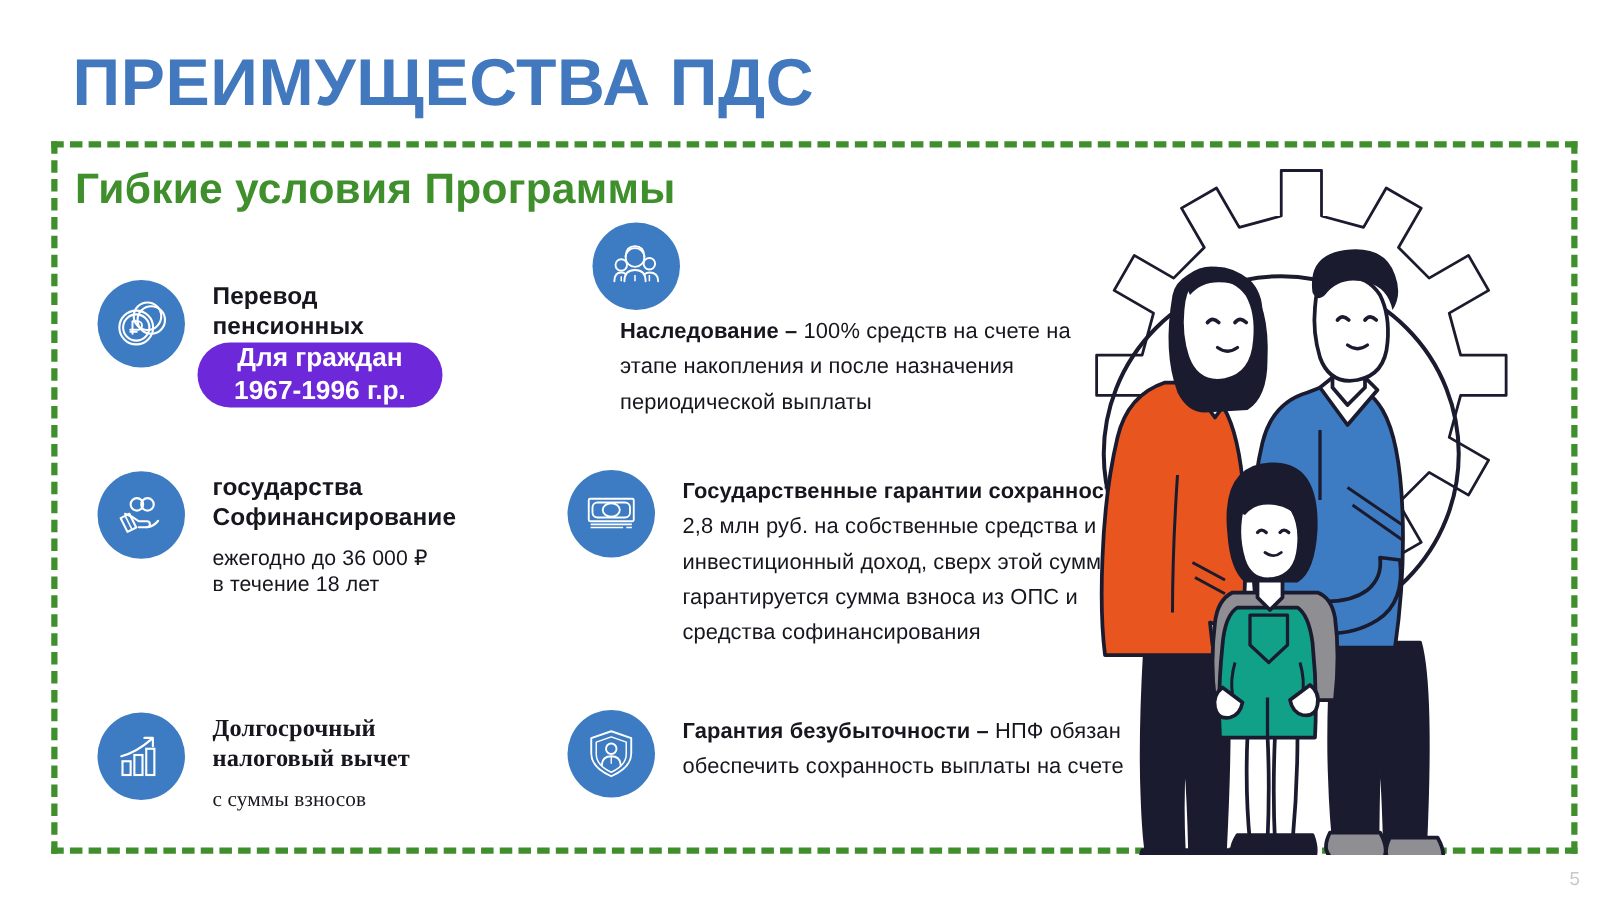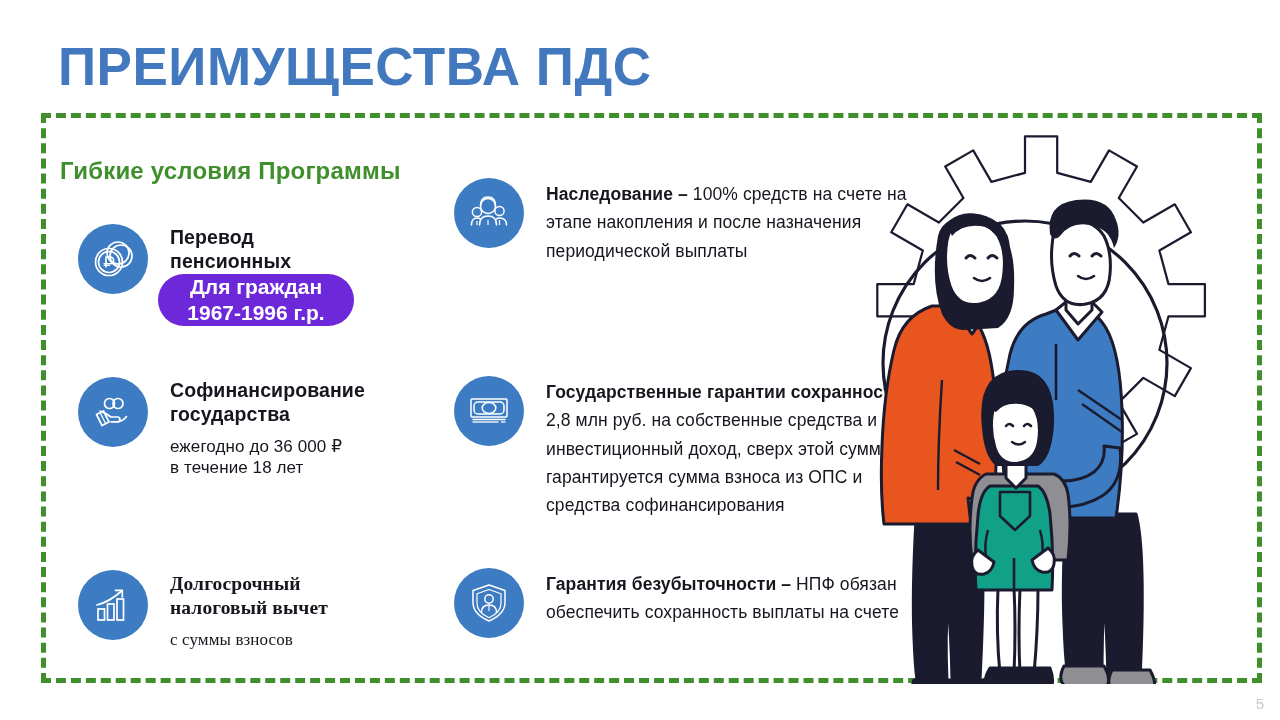--- a/index.html
+++ b/index.html
@@ -32,26 +32,25 @@
     width:1221px; height:570px;
     border:5px dashed #3f8f2c;
     box-sizing:border-box;
     background:transparent;
   }
 
   
   .section-heading{
     position:absolute;
     left:60px; top:132px;
-    font-size:24px;
+    font-size:34px;
     font-weight:bold;
     color:#3f8f2c;
     white-space:nowrap;
     letter-spacing:0.2px;
-    margin-top:25px;
   }
 
   
   .feature{position:absolute;display:flex;align-items:flex-start;}
   .icon-circle{
     width:70px;height:70px;border-radius:50%;
     background:#3d7cc2;
     flex:0 0 70px;
     display:flex;align-items:center;justify-content:center;
     box-sizing:border-box;
@@ -71,21 +70,21 @@
     font-size:17.5px;color:#16161e;line-height:1.62;
     letter-spacing:0.1px;max-width:395px;
   }
   .para b{font-weight:bold;}
 
   
   #feat-transfer{left:78px;top:176px;margin-top:48px;}
   #feat-cofin{left:78px;top:377px;}
   #feat-deduction{left:78px;top:570px;font-family:Liberation Serif, serif;}
   
-  #feat-inherit{left:454px;top:178px;}
+  #feat-inherit{left:474px;top:178px;flex-direction:column;}
   #feat-guarantee{left:454px;top:376px;}
   #feat-breakeven{left:454px;top:568px;}
 
   
   .badge{
     position:absolute;
     left:158px; top:274px;
     width:196px;height:52px;
     border-radius:26px;
     background:#6d28d9;
@@ -155,22 +154,22 @@
         <circle cx="19.5" cy="14.5" r="5"></circle>
         <circle cx="28" cy="14.5" r="5"></circle>
         <path d="M10 22 q6 2 11 6 h6.5 a2.4 2.4 0 0 1 0 4.8 H21" stroke-linecap="round" stroke-linejoin="round"></path>
         <path d="M27.5 32.8 q5.5 -0.5 9 -5.2" stroke-linecap="round"></path>
         <path d="M6.5 25.5 l7 -3.5 l5.5 11 l-7 3.5 z" stroke-linejoin="round"></path>
         <path d="M10.2 23.8 l5.5 11" stroke-width="1.3"></path>
       </svg>
     </div>
     <div class="feature-text">
       <div class="feat-title">
+        <div>государства</div>
         <div>Софинансирование</div>
-        <div>государства</div>
       </div>
       <div class="feat-sub">
         <div>ежегодно до 36 000 ₽</div>
         <div>в течение 18 лет</div>
       </div>
     </div>
   </div>
 
   <div class="feature" id="feat-deduction">
     <div class="icon-circle">

